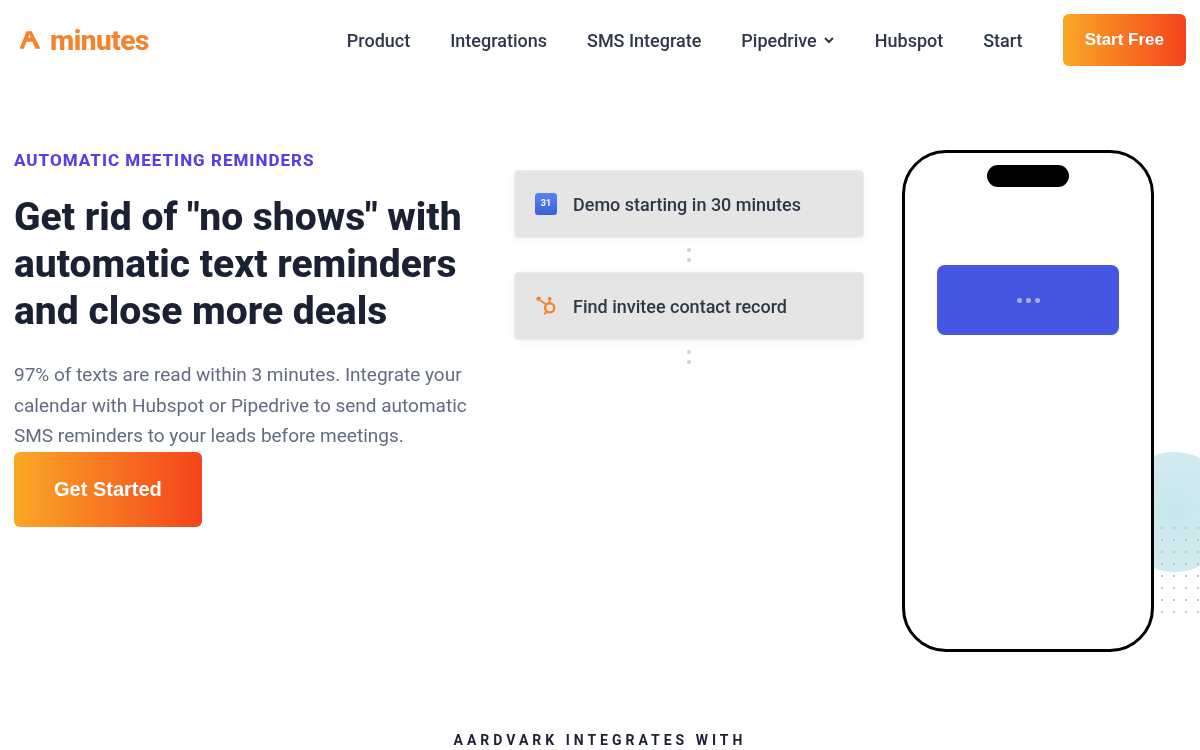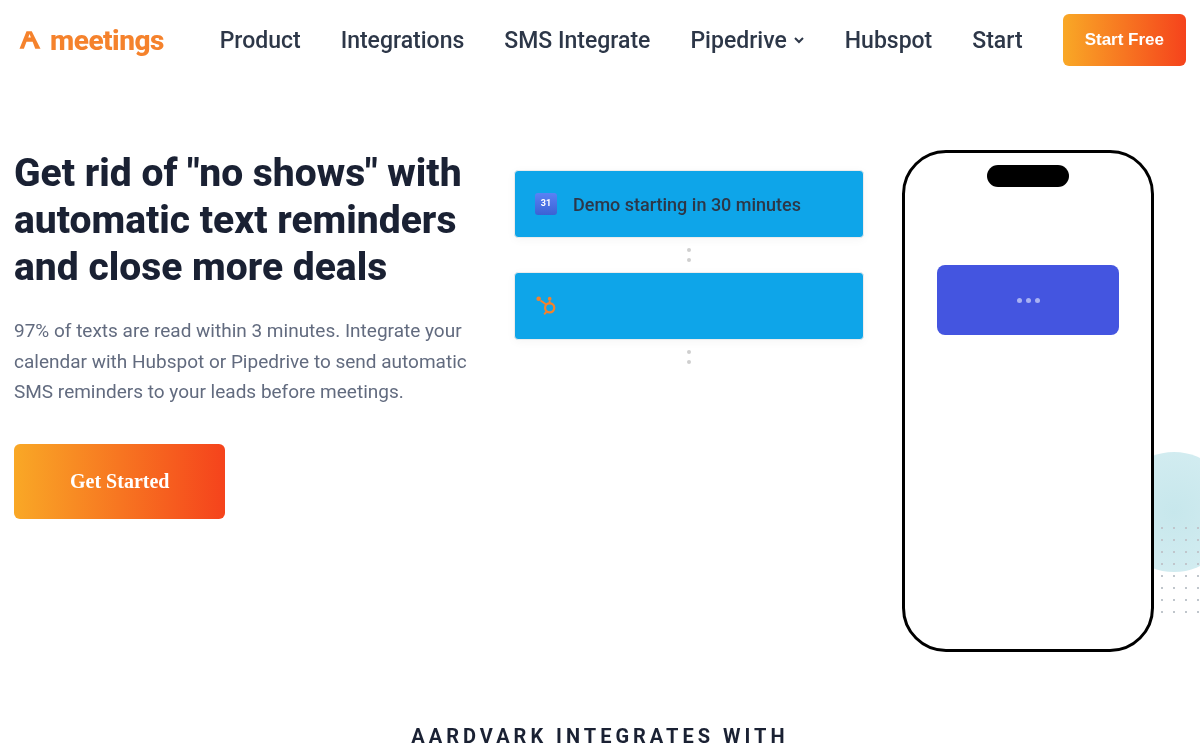--- a/index.html
+++ b/index.html
@@ -27,21 +27,21 @@
       letter-spacing: -0.5px;
     }
     .logo svg { width: 28px; height: 28px; }
     nav {
       display: flex;
       align-items: center;
       gap: 40px;
     }
     .nav-link {
       color: #2d3748;
-      font-size: 23px;
+      font-size: 18px;
       font-weight: 500;
       cursor: pointer;
       display: flex;
       align-items: center;
       gap: 6px;
     }
     .start-free-btn {
       background: linear-gradient(90deg, #f9a826 0%, #f5431c 100%);
       color: #fff;
       font-weight: 800;
@@ -71,43 +71,41 @@
       font-size: 39px;
       font-weight: 800;
       line-height: 1.2;
       color: #1a2133;
       margin-bottom: 26px;
     }
     .body-copy {
       font-size: 19px;
       line-height: 1.6;
       color: #626b7f;
-      margin-bottom: 36px;
     }
     .cta-btn {
       background: linear-gradient(90deg, #f9a826 0%, #f5431c 100%);
       color: #fff;
       font-weight: 800;
       font-size: 20px;
-      padding: 26px 56px;
+      padding: 26px 40px;
       border-radius: 6px;
       cursor: pointer;
       border: none;
-      font-family: Liberation Serif, serif;
     }
     .middle {
       flex: 0 0 350px;
       padding-top: 20px;
       display: flex;
       flex-direction: column;
       align-items: center;
     }
     .card {
       width: 100%;
-      background: #0ea5e9;
+      background: #e5e5e5;
       border-radius: 4px;
       border: 1px solid #ececec;
       box-shadow: 0 2px 10px rgba(0,0,0,0.04);
       padding: 22px 20px;
       display: flex;
       align-items: center;
       gap: 16px;
       font-size: 18px;
       font-weight: 500;
       color: #2d3748;
@@ -199,52 +197,53 @@
       width: 5px; height: 5px; background: #a9b2f3; border-radius: 50%;
     }
     .integrations-label {
       position: absolute;
       bottom: 2px;
       left: 0; right: 0;
       text-align: center;
       letter-spacing: 4px;
       font-weight: 700;
       color: #1a2133;
-      font-size: 20px;
+      font-size: 14px;
     }
     .chevron { width: 12px; height: 12px; }
   </style>
 </head>
 <body>
 
 <header>
   <div class="logo">
     <svg viewBox="0 0 32 32" fill="#f5822c">
       <path d="M4 26 L12 6 L18 6 L28 26 L22 26 L19 18 L12 18 L9 26 Z M14 13 L17 13 L15.5 9 Z"></path>
     </svg>
-    <span>meetings</span>
+    <span>minutes</span>
   </div>
   <nav>
     <span class="nav-link">Product</span>
     <span class="nav-link">Integrations</span>
     <span class="nav-link">SMS Integrate</span>
     <span class="nav-link">
       <span>Pipedrive</span>
       <svg class="chevron" viewBox="0 0 12 12" fill="none" stroke="#2d3748" stroke-width="2">
         <path d="M2 4 L6 8 L10 4"></path>
       </svg>
     </span>
     <span class="nav-link">Hubspot</span>
     <span class="nav-link">Start</span>
     <button class="start-free-btn">Start Free</button>
   </nav>
 </header>
 
 <main>
   <div class="left">
+    <div class="eyebrow">AUTOMATIC MEETING REMINDERS</div>
     <h1 class="headline">Get rid of "no shows" with automatic text reminders and close more deals</h1>
     <p class="body-copy">97% of texts are read within 3 minutes. Integrate your calendar with Hubspot or Pipedrive to send automatic SMS reminders to your leads before meetings.</p>
     <button class="cta-btn">Get Started</button>
   </div>
 
   <div class="middle">
     <div class="card">
       <div class="cal-icon"></div>
       <span>Demo starting in 30 minutes</span>
     </div>
@@ -254,20 +253,21 @@
     </div>
     <div class="card">
       <svg class="hs-icon" viewBox="0 0 24 24" fill="#f5822c">
         <circle cx="4" cy="4" r="2.5"></circle>
         <circle cx="16" cy="14" r="5" fill="none" stroke="#f5822c" stroke-width="2.5"></circle>
         <circle cx="16" cy="4" r="2"></circle>
         <line x1="6" y1="6" x2="13" y2="11" stroke="#f5822c" stroke-width="2"></line>
         <line x1="16" y1="6" x2="16" y2="9" stroke="#f5822c" stroke-width="2"></line>
         <line x1="13" y1="18" x2="10" y2="21" stroke="#f5822c" stroke-width="2"></line>
       </svg>
+      <span>Find invitee contact record</span>
     </div>
     <div class="dots">
       <div class="dot"></div>
       <div class="dot"></div>
     </div>
   </div>
 
   <div class="right">
     <div class="decor-circle"></div>
     <div class="decor-dots"></div>

